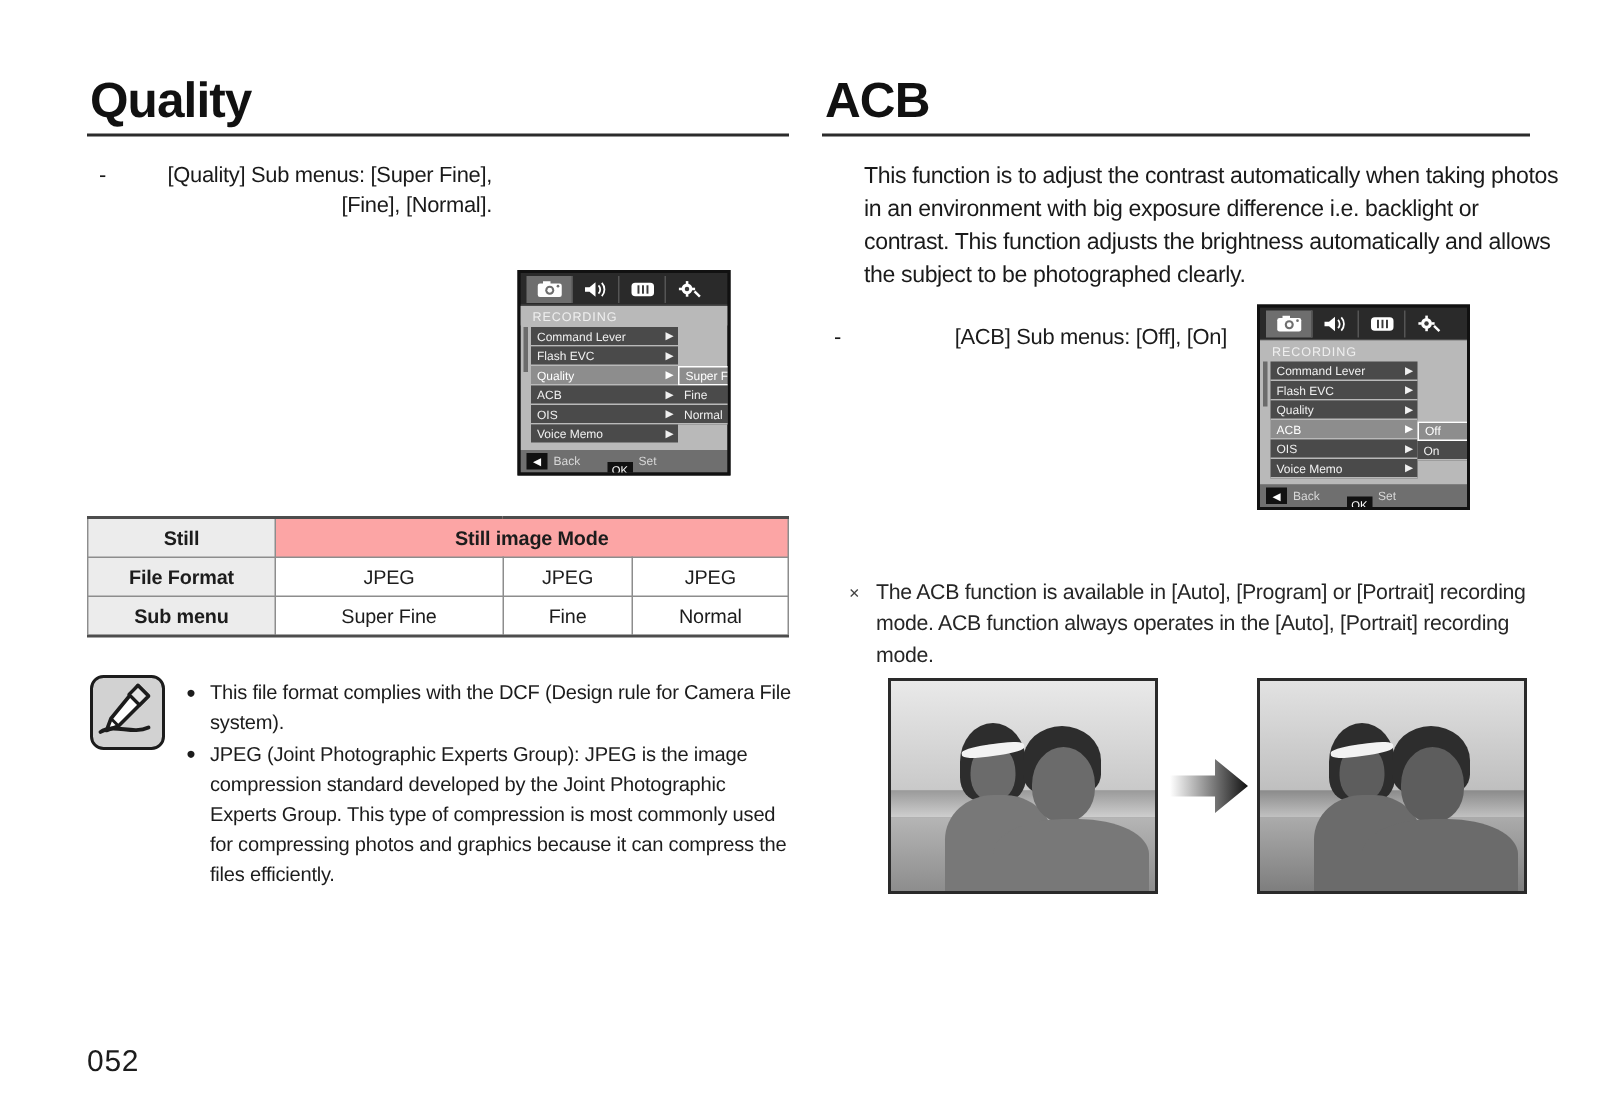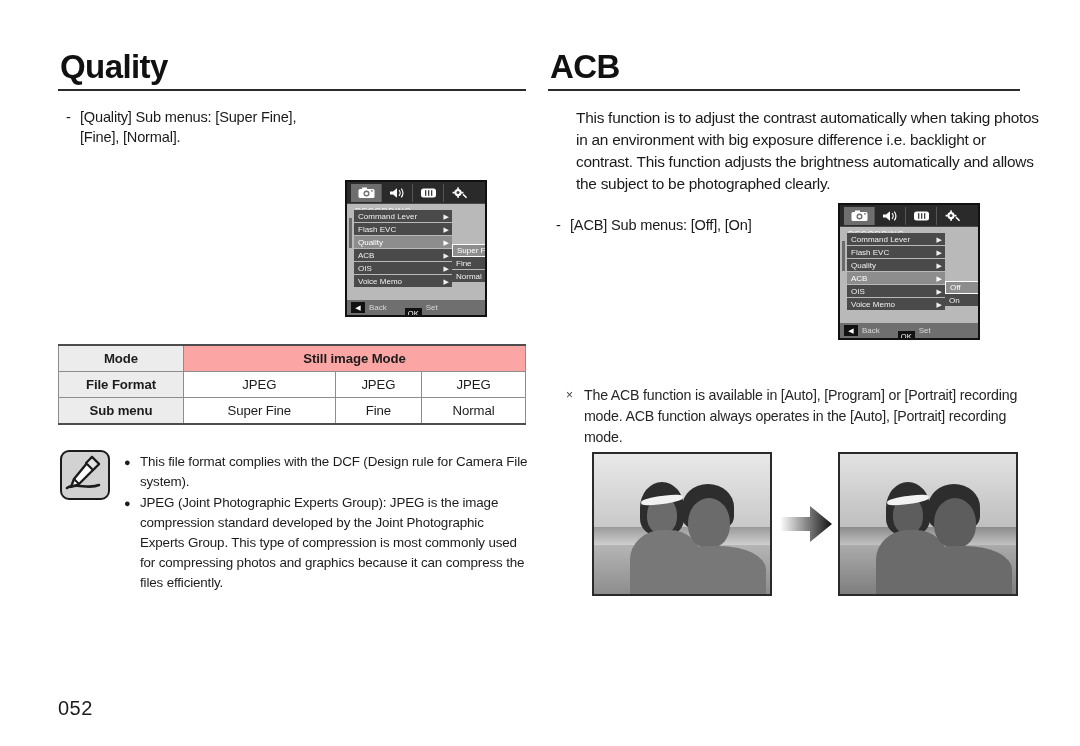--- a/index.html
+++ b/index.html
@@ -68,21 +68,21 @@
     letter-spacing: -0.2px;
     color: #1a1a1a;
   }
   .dash-item .bullet-dash {
     width: 22px;
     flex: 0 0 22px;
     text-align: left;
     padding-left: 8px;
     box-sizing: border-box;
   }
-  .dash-item .dash-text { flex: 1; }
+  .dash-item .dash-text { flex: 1; text-align: right; }
 
   .x-item {
     display: flex;
     font-size: 14.2px;
     line-height: 21px;
     letter-spacing: -0.2px;
     color: #262626;
   }
   .x-item .x-mark {
     width: 24px;
@@ -145,21 +145,21 @@
     position: absolute;
     left: 2px;
     top: 14px;
     width: 3px;
     height: 30px;
     background: #6b6b6b;
   }
   .lcd-rows {
     position: absolute;
     left: 7px;
-    top: 6px;
+    top: 14px;
     width: 98px;
   }
   .lcd-row {
     height: 13px;
     background: #4a4a4a;
     border-bottom: 1px solid #b9b9b9;
     display: flex;
     align-items: center;
     padding: 0 3px 0 4px;
     box-sizing: border-box;
@@ -471,21 +471,21 @@
       <span class="navkey">◀</span>
       <span>Back</span>
       <span class="okkey">OK</span>
       <span>Set</span>
     </div>
   </div>
 
   <table class="spec-table">
     <tbody>
         <tr>
-      <td class="rowlabel">Mode</td>
+      <td class="rowlabel">Still</td>
       <td class="hdr" colspan="3">Still image Mode</td>
     </tr>
     <tr>
       <td class="rowlabel">File Format</td>
       <td>JPEG</td>
       <td>JPEG</td>
       <td>JPEG</td>
     </tr>
     <tr>
       <td class="rowlabel">Sub menu</td>

